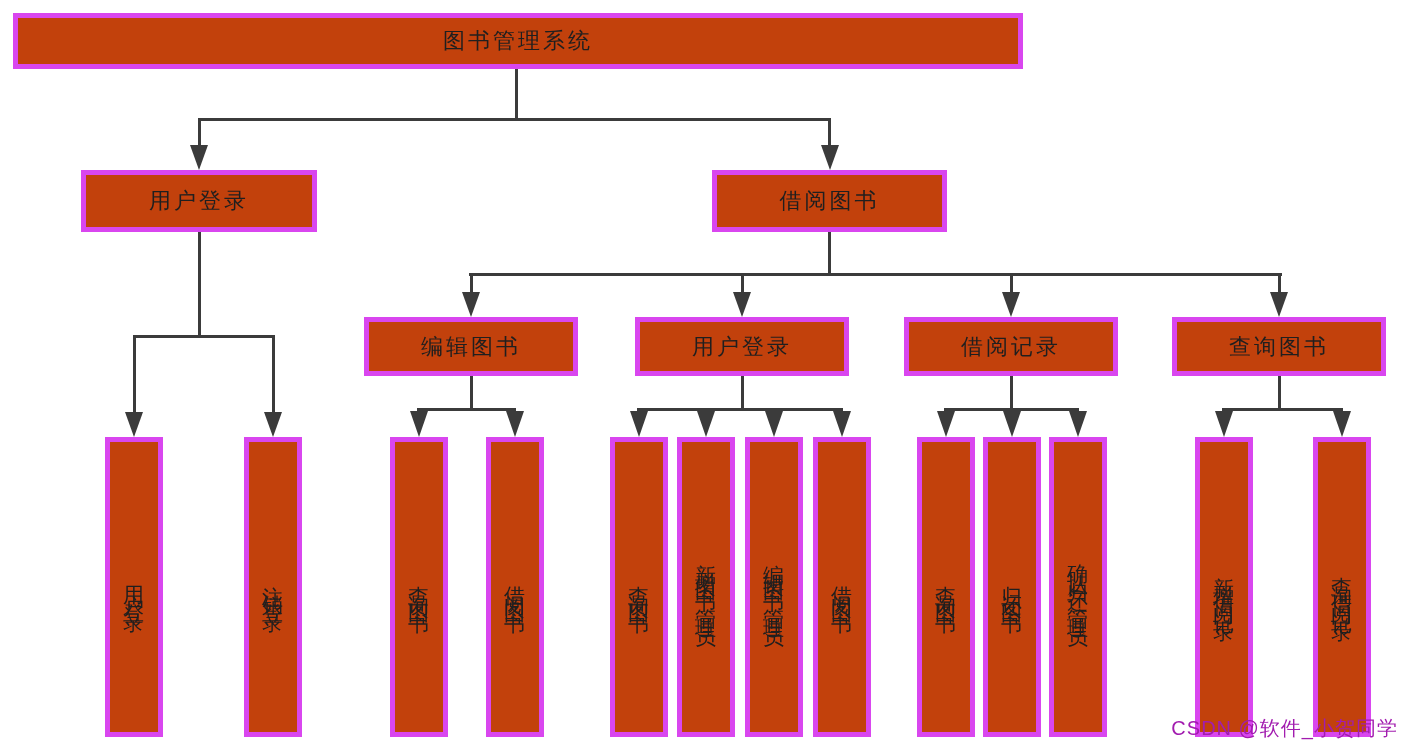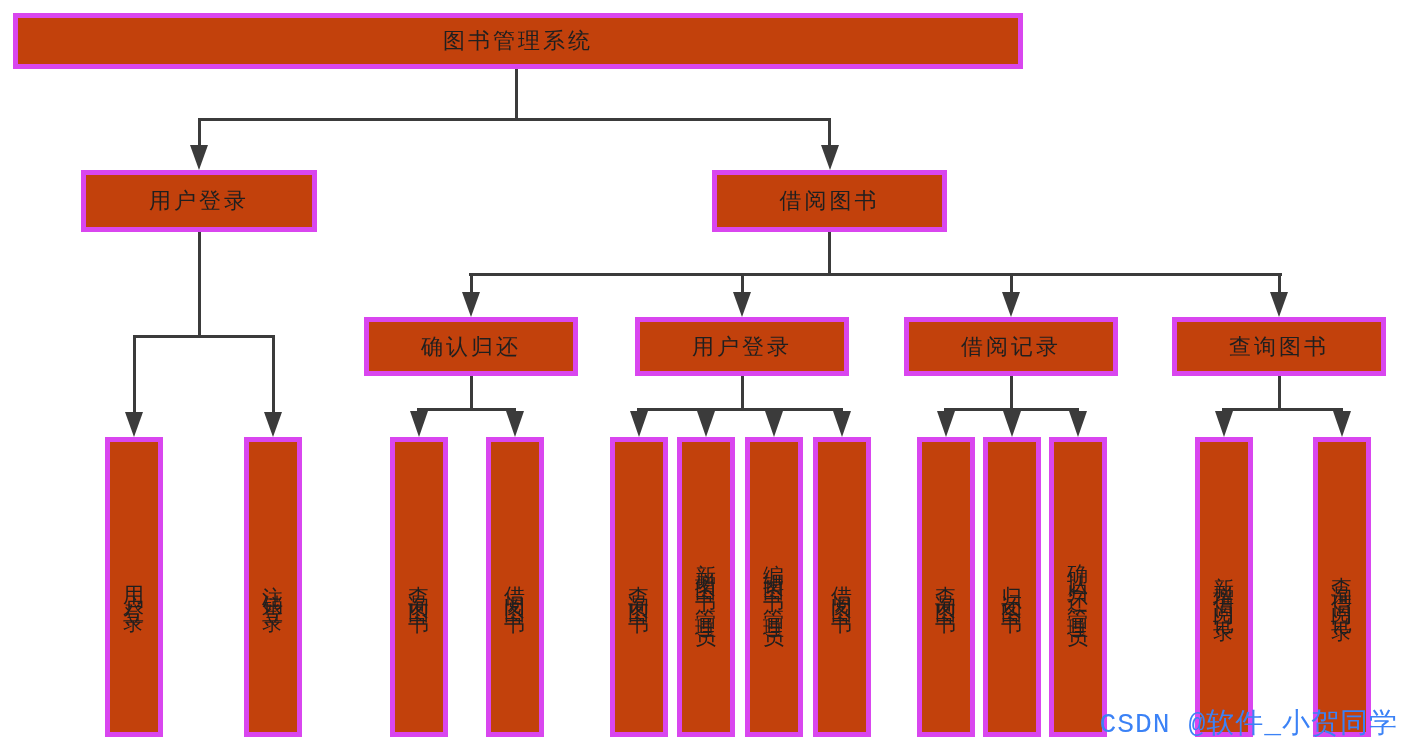--- a/index.html
+++ b/index.html
@@ -20,21 +20,21 @@
   .h,.v{position:absolute;background:#3b3b3b;}
   .h{height:3px;}
   .v{width:3px;}
   .arrow{
     position:absolute;width:0;height:0;
     border-left:9px solid transparent;border-right:9px solid transparent;
     border-top:25px solid #3b3b3b;
   }
   #watermark{
     position:absolute;right:7px;bottom:5px;z-index:10;
-    font-size:28px;color:#3b82f6;letter-spacing:1px;white-space:nowrap;font-family:Liberation Mono, monospace;
+    font-size:20px;color:#a21caf;letter-spacing:1px;white-space:nowrap;
   }
 </style>
 </head>
 <body>
 
 <div id="canvas">
 
   <div class="box" style="left:13px;top:13px;width:1010px;height:56px;">
     <span class="hlabel">图书管理系统</span>
   </div>
@@ -65,21 +65,21 @@
   <div class="v" style="left:470px;top:276px;height:16px;"></div>
   <div class="v" style="left:741px;top:276px;height:16px;"></div>
   <div class="v" style="left:1010px;top:276px;height:16px;"></div>
   <div class="v" style="left:1278px;top:276px;height:16px;"></div>
   <div class="arrow" style="left:462px;top:292px;"></div>
   <div class="arrow" style="left:733px;top:292px;"></div>
   <div class="arrow" style="left:1002px;top:292px;"></div>
   <div class="arrow" style="left:1270px;top:292px;"></div>
 
   <div class="box" style="left:364px;top:317px;width:214px;height:59px;">
-    <span class="hlabel">确认归还</span>
+    <span class="hlabel">编辑图书</span>
   </div>
   <div class="box" style="left:635px;top:317px;width:214px;height:59px;">
     <span class="hlabel">用户登录</span>
   </div>
   <div class="box" style="left:904px;top:317px;width:214px;height:59px;">
     <span class="hlabel">借阅记录</span>
   </div>
   <div class="box" style="left:1172px;top:317px;width:214px;height:59px;">
     <span class="hlabel">查询图书</span>
   </div>

